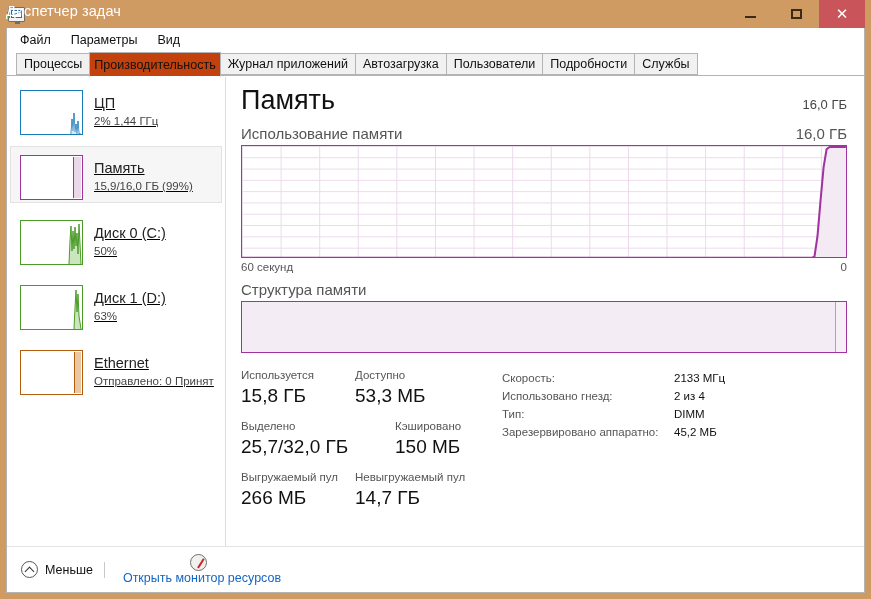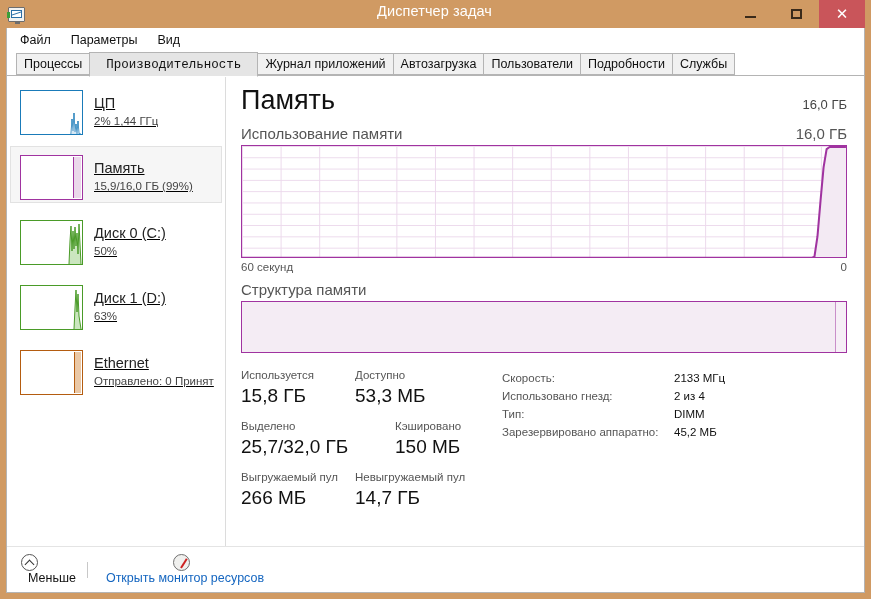--- a/index.html
+++ b/index.html
@@ -51,21 +51,21 @@
     position: absolute; left: 6px; bottom: -3px;
     width: 5px; height: 3px; background: #6d6d6d;
   }
   #app-icon .dot {
     position: absolute; left: -2px; top: 4px;
     width: 3px; height: 6px; background: #3aa03a;
   }
   #title-text {
     position: absolute;
     left: 0; right: 2px; top: 3px;
-    text-align: center;
+    text-align: left;
     font-size: 14.5px;
     color: #ffffff;
     letter-spacing: .1px;
   }
   #winbtns {
     position: absolute;
     right: 0; top: 0;
     height: 28px;
     display: flex;
   }
@@ -130,27 +130,26 @@
     padding: 0 7px;
     display: flex; align-items: center;
     font-size: 12.5px;
     color: #111111;
     background: #f1f1f1;
     border: 1px solid #b4b4b4;
     margin-right: -1px;
     white-space: nowrap;
   }
   .tab.active {
-    background: #e5e5e5;
+    background: #c2410c;
     border-bottom-color: #ffffff;
     height: 25px;
     margin-bottom: -1px;
-    padding: 0 16px;
+    padding: 0 4px;
     z-index: 3;
-    font-family: Liberation Mono, monospace;
   }
 
   
   #body {
     position: absolute;
     left: 0; right: 0;
     top: 49px; bottom: 46px;
     display: flex;
     background: #ffffff;
   }
@@ -308,21 +307,21 @@
   #footer {
     position: absolute;
     left: 0; right: 0; bottom: 0;
     height: 46px;
     display: flex;
     align-items: center;
     padding-left: 14px;
     background: #ffffff;
     border-top: 1px solid #e4e4e4;
   }
-  #collapse-btn { display: flex; align-items: flex-start; cursor: default; flex-direction: column; }
+  #collapse-btn { display: flex; align-items: center; cursor: default; }
   .circ-icon {
     width: 17px; height: 17px;
     border: 1px solid #555555;
     border-radius: 50%;
     position: relative;
     flex: 0 0 auto;
   }
   .circ-icon .chev {
     position: absolute; left: 4px; top: 6px;
     width: 7px; height: 7px;

